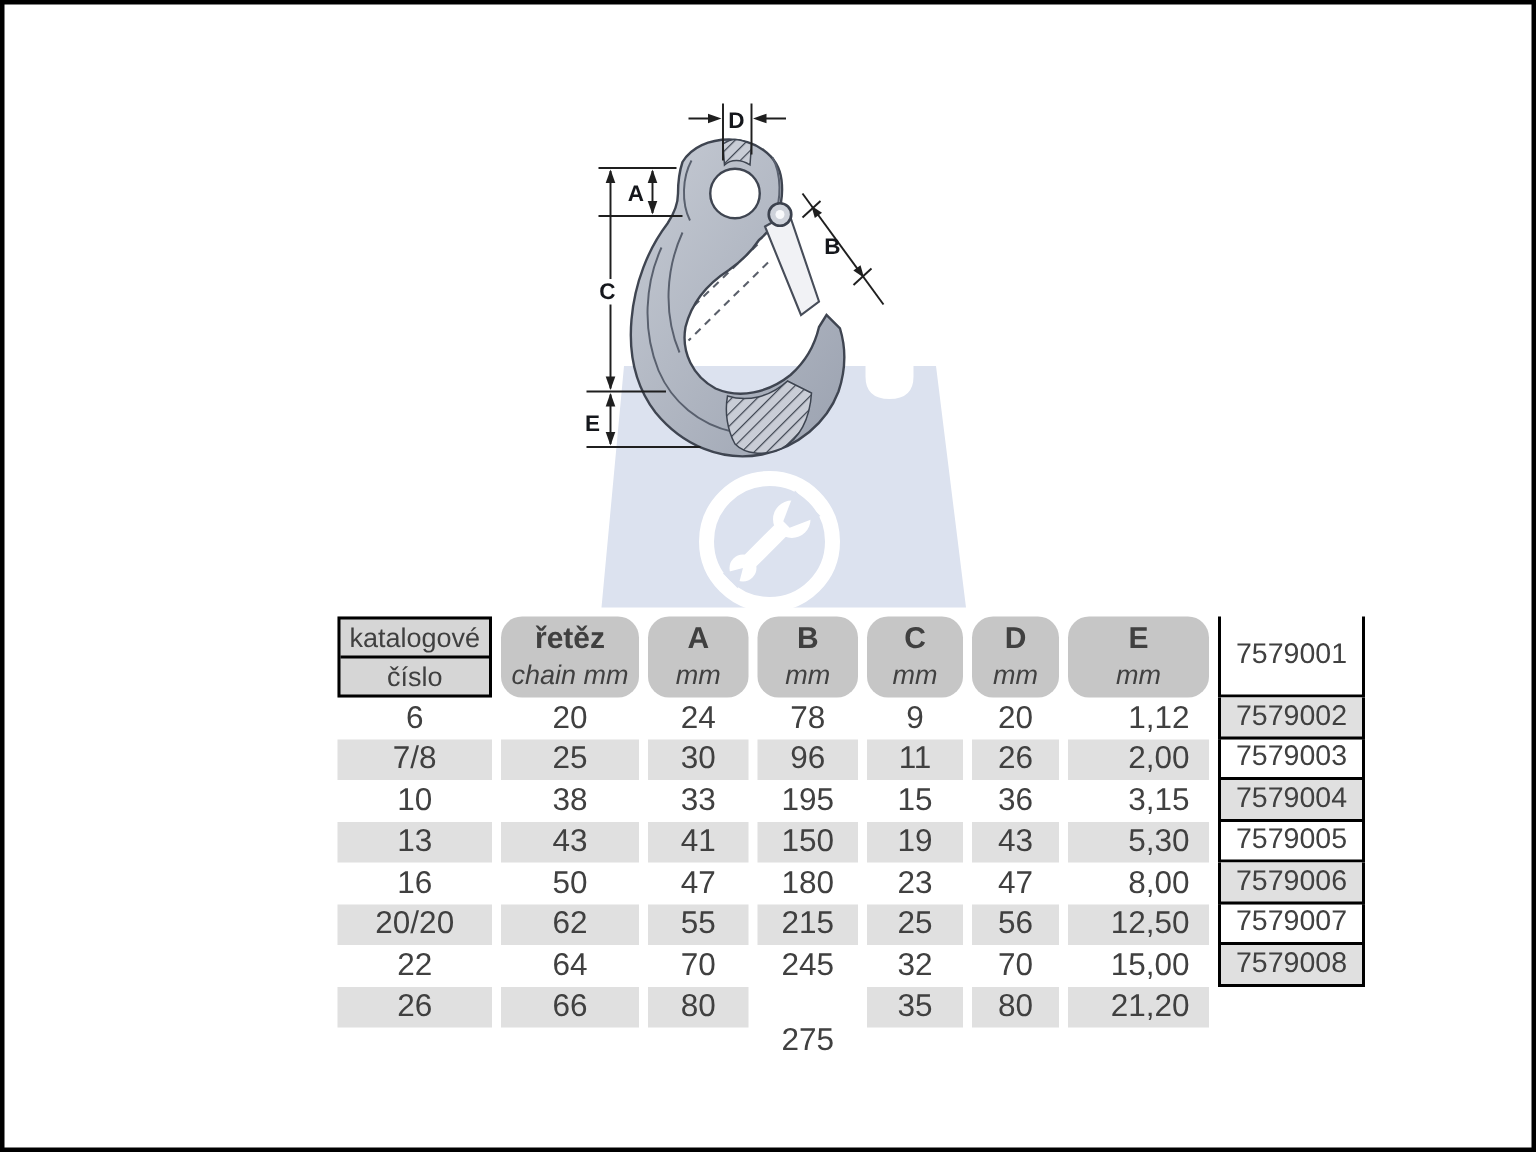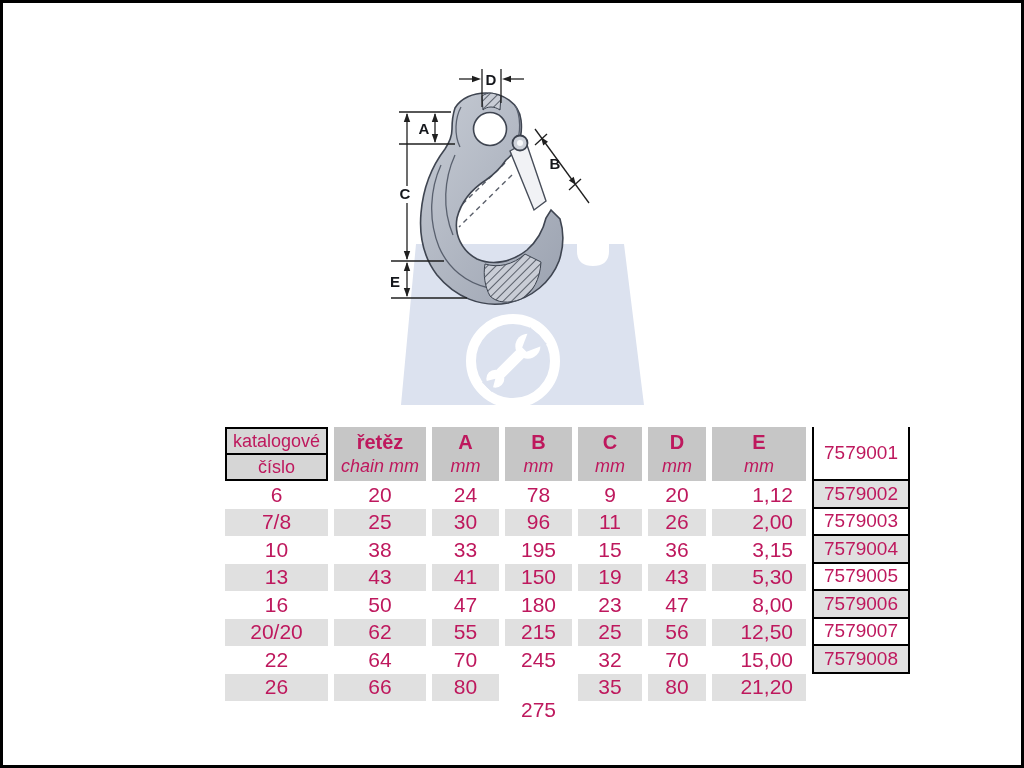--- a/index.html
+++ b/index.html
@@ -14,26 +14,26 @@
   .hook-svg{position:absolute;left:383px;top:58px;width:217px;height:247px;}
   .dimtext{font:bold 15px "Liberation Sans",sans-serif;fill:#15171c;}
   
   .wm-text{
     position:absolute;left:296px;top:523px;line-height:1;white-space:nowrap;
     font-size:41px;font-weight:bold;letter-spacing:5px;
     mix-blend-mode:multiply;
   }
   
   .ptable{
-    position:absolute;left:182px;top:424px;display:grid;
+    position:absolute;left:182px;top:408px;display:grid;
     grid-template-columns:103px 92px 67px 67px 64px 58px 94px 98px;
     grid-template-rows:54px repeat(8,27.5px);
-    column-gap:6px;color:#be185d;padding-left:40px;
+    column-gap:6px;color:#404040;padding-left:40px;
   }
-  .hc{display:flex;flex-direction:column;align-items:center;justify-content:center;}
+  .hc{display:flex;flex-direction:column;align-items:center;justify-content:center;border-radius:14px;}
   .hc .l1{font-weight:700;font-size:20px;line-height:25px;}
   .hc .l2{font-style:italic;font-size:18px;line-height:23px;}
   .hc1{border:2px solid #000;box-sizing:border-box;display:flex;flex-direction:column;}
   .hc1 .l1,.hc1 .l2{flex:1;display:flex;align-items:center;justify-content:center;font-size:18px;}
   .hc1 .l1{border-bottom:2px solid #000;}
   .dc1{border:2px solid #000;border-top:none;box-sizing:border-box;
        display:flex;align-items:center;justify-content:center;font-size:19px;}
   .dc{display:flex;align-items:center;justify-content:center;font-size:21px;}
   .dc.end{justify-content:flex-end;padding-right:13px;box-sizing:border-box;}
 </style>

